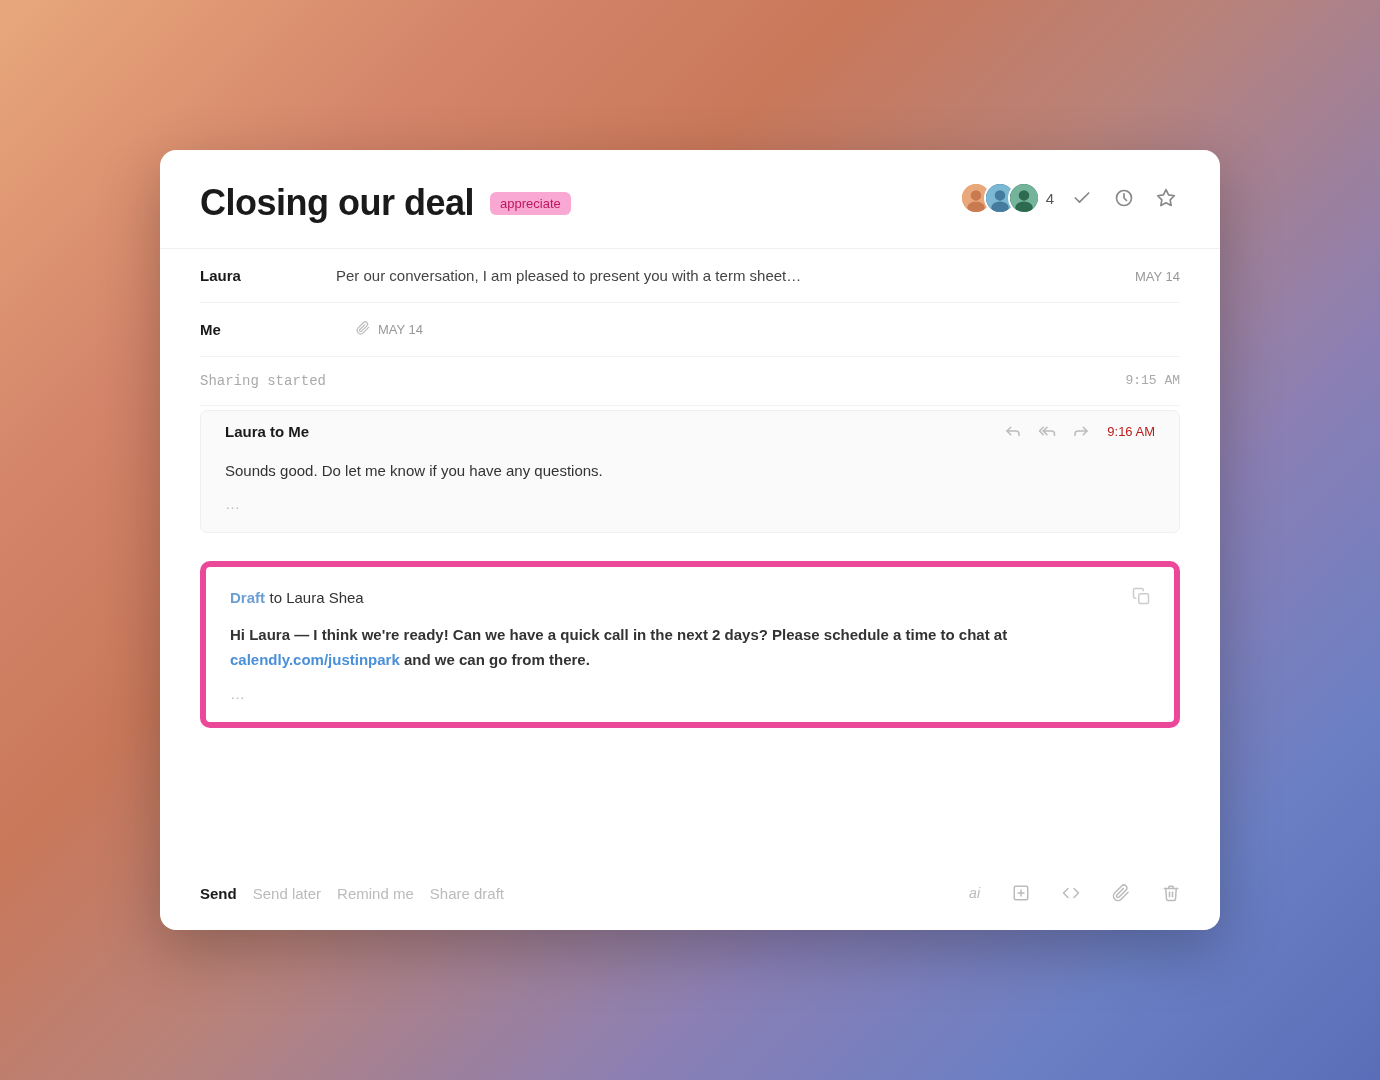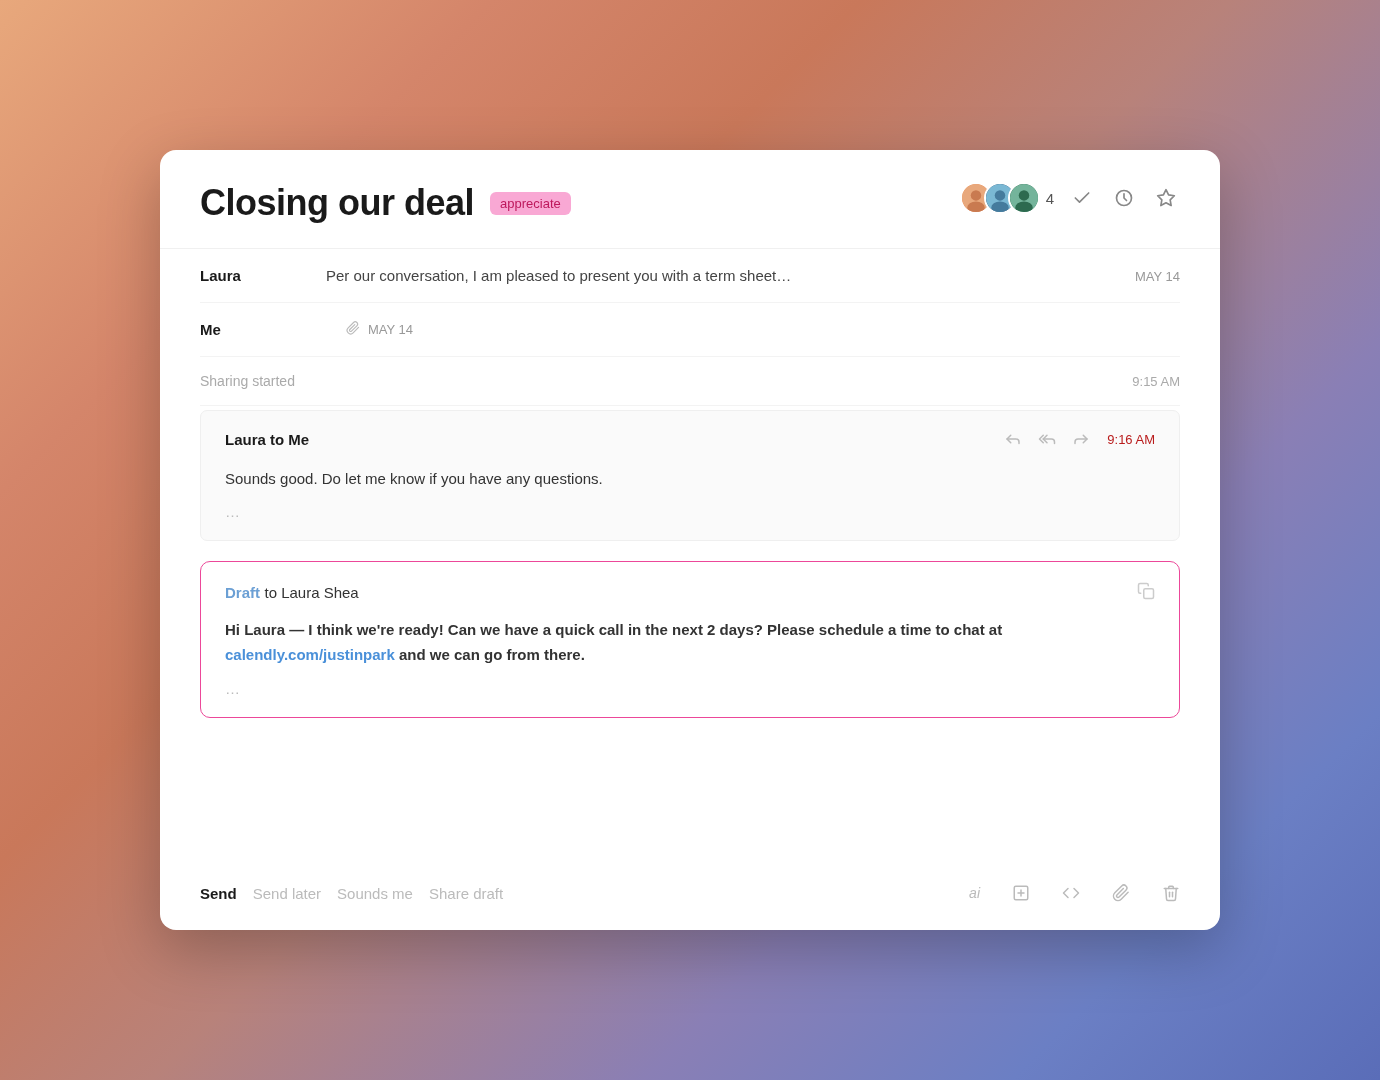--- a/index.html
+++ b/index.html
@@ -123,21 +123,21 @@
     
     .email-list {
       padding: 0 40px;
     }
 
     .email-row {
       display: flex;
       align-items: baseline;
       padding: 18px 0;
       border-bottom: 1px solid #f3f3f3;
-      gap: 6px;
+      gap: 16px;
     }
 
     .email-sender {
       font-size: 15px;
       font-weight: 600;
       color: #1a1a1a;
       width: 120px;
       flex-shrink: 0;
     }
 
@@ -160,44 +160,45 @@
       color: #999;
     }
 
     .attach-icon {
       color: #bbb;
       font-size: 14px;
     }
 
     .sharing-row {
       display: flex;
-      align-items: flex-end;
+      align-items: flex-start;
       justify-content: space-between;
       padding: 16px 0;
       border-bottom: 1px solid #f3f3f3;
+      font-family: Liberation Mono, monospace;
     }
 
     .sharing-label {
       font-size: 14px;
       color: #aaa;
     }
 
     .sharing-time {
       font-size: 13px;
       color: #aaa;
     }
 
     
     .email-expanded {
-      margin: 4px 40px;
+      margin: 12px 40px;
       margin-top: 4px;
       background: #fafafa;
       border: 1px solid #efefef;
       border-radius: 7px;
-      padding: 16px 24px 20px 24px;
+      padding: 8px 24px 20px 24px;
     }
 
     .email-expanded-header {
       display: flex;
       align-items: center;
       justify-content: space-between;
       margin-bottom: 16px;
     }
 
     .email-from {
@@ -240,21 +241,21 @@
       font-size: 15px;
       color: #bbb;
       margin-top: 12px;
       cursor: pointer;
     }
 
     
     .draft-section {
       margin: 16px 40px 0 40px;
       background: #fff;
-      border: 1px solid #ec4899;
+      border: 6px solid #ec4899;
       border-radius: 10px;
       padding: 20px 24px;
     }
 
     .draft-header {
       display: flex;
       align-items: center;
       justify-content: space-between;
       margin-bottom: 14px;
     }
@@ -477,21 +478,21 @@
     <p class="draft-body">
       <span>Hi Laura — I think we're ready! Can we have a quick call in the next 2 days? Please schedule a time to chat at </span><a class="draft-link" href="#">calendly.com/justinpark</a><span> and we can go from there.</span>
     </p>
     <div class="draft-ellipsis">…</div>
   </div>
 
   <div class="toolbar">
     <div class="toolbar-left">
       <span class="toolbar-send">Send</span>
       <span class="toolbar-action">Send later</span>
-      <span class="toolbar-action">Sounds me</span>
+      <span class="toolbar-action">Remind me</span>
       <span class="toolbar-action">Share draft</span>
     </div>
     <div class="toolbar-right">
       <span class="toolbar-icon ai-label">ai</span>
       <span class="toolbar-icon">
         <svg width="18" height="18" viewBox="0 0 24 24" fill="none" stroke="#bbb" stroke-width="2" stroke-linecap="round" stroke-linejoin="round">
           <rect x="3" y="3" width="18" height="18" rx="2"></rect>
           <line x1="12" y1="8" x2="12" y2="16"></line>
           <line x1="8" y1="12" x2="16" y2="12"></line>
         </svg>

